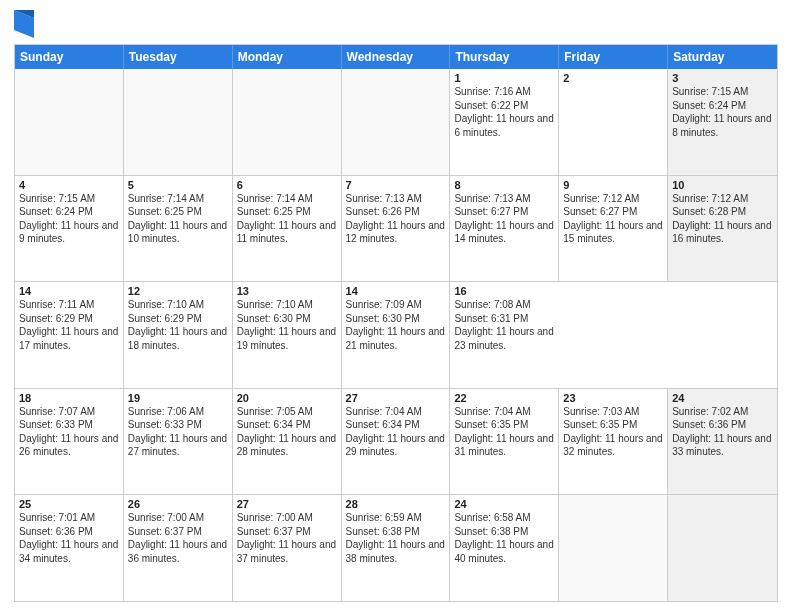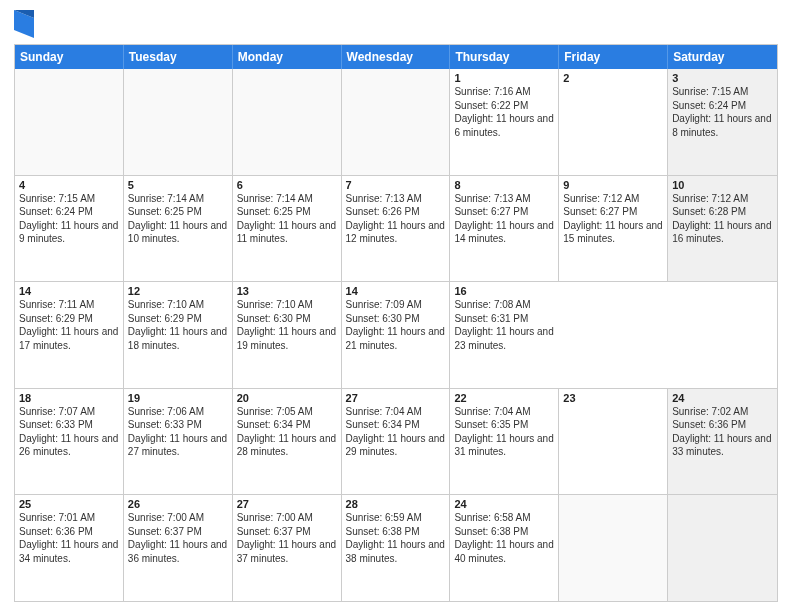--- a/index.html
+++ b/index.html
@@ -271,20 +271,23 @@
 Daylight: 11 hours and 29 minutes.</div>
           </div>
           <div class="cal-cell">
             <span class="day-num">22</span>
             <div class="day-info">Sunrise: 7:04 AM
 Sunset: 6:35 PM
 Daylight: 11 hours and 31 minutes.</div>
           </div>
           <div class="cal-cell">
             <span class="day-num">23</span>
+            <div class="day-info">Sunrise: 7:03 AM
+Sunset: 6:35 PM
+Daylight: 11 hours and 32 minutes.</div>
           </div>
           <div class="cal-cell shaded">
             <span class="day-num">24</span>
             <div class="day-info">Sunrise: 7:02 AM
 Sunset: 6:36 PM
 Daylight: 11 hours and 33 minutes.</div>
           </div>
         </div>
         <div class="cal-row">
           <div class="cal-cell">

